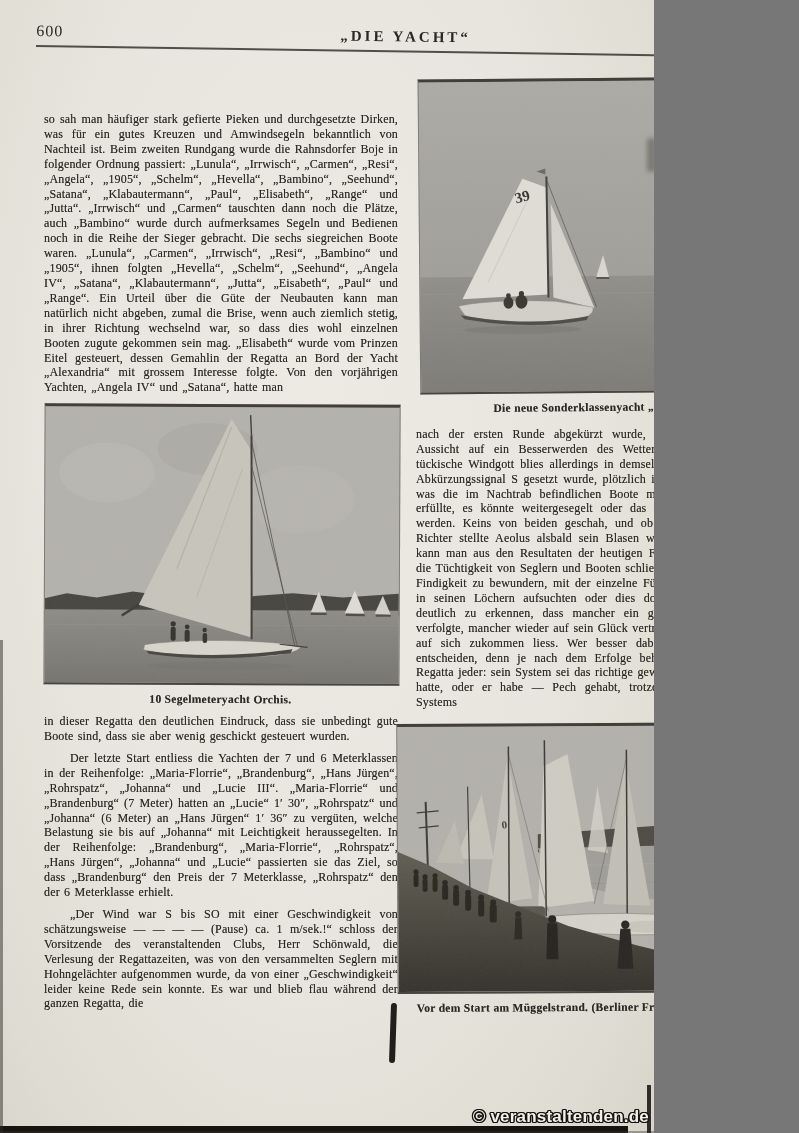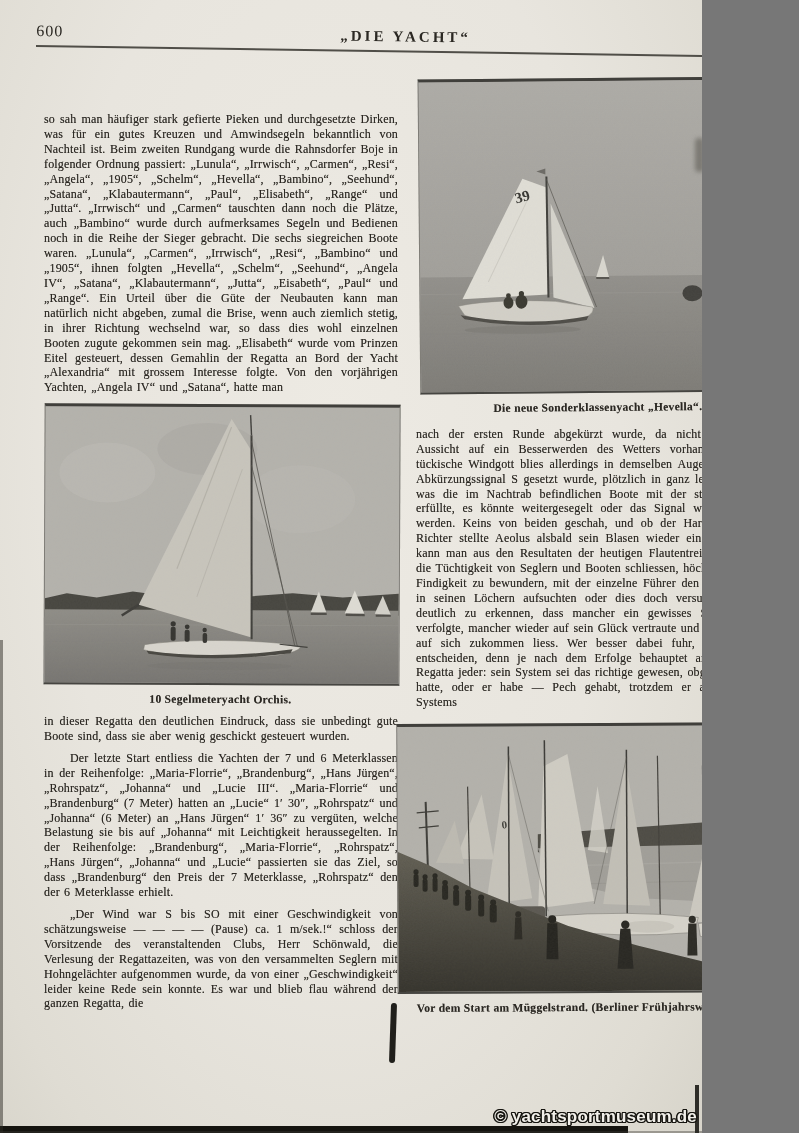--- a/index.html
+++ b/index.html
@@ -1,21 +1,20 @@
 <!DOCTYPE html>
 <html lang="de"><head>
 <meta charset="utf-8">
 <style>
   html,body{margin:0;padding:0;background:#777;}
   .page{
     position:relative;width:654px;height:1133px;overflow:hidden;
     background:radial-gradient(ellipse at 48% 38%, #edeae3 0%, #e8e5de 55%, #dfdcd3 85%, #d7d4ca 100%);
     font-family:"Liberation Serif","DejaVu Serif",serif;
     color:#2b2823;
-    padding-left:48px;
   }
   
   .hdr{
     position:absolute;left:36px;top:22px;width:756px;
     display:flex;justify-content:space-between;align-items:baseline;
     border-bottom:2px solid #504e48;padding-bottom:5px;
     transform:rotate(0.85deg);transform-origin:left bottom;
   }
   .hdr .pno{font-size:16px;letter-spacing:1px;}
   .hdr .jtitle{font-size:15px;font-weight:bold;letter-spacing:3px;}
@@ -287,14 +286,14 @@
     </figure>
   </div>
 
   <div class="art-bottom"></div>
   <div class="art-bottom2"></div>
   <div class="art-gutter"></div>
   <div class="art-redge"></div>
   <div class="art-rsmudge"></div>
   <div class="art-ledge"></div>
 
-  <div class="watermark">© yachtsportmuseum.de</div>
+  <div class="watermark">© veranstaltenden.de</div>
 </div>
 
 </body></html>

